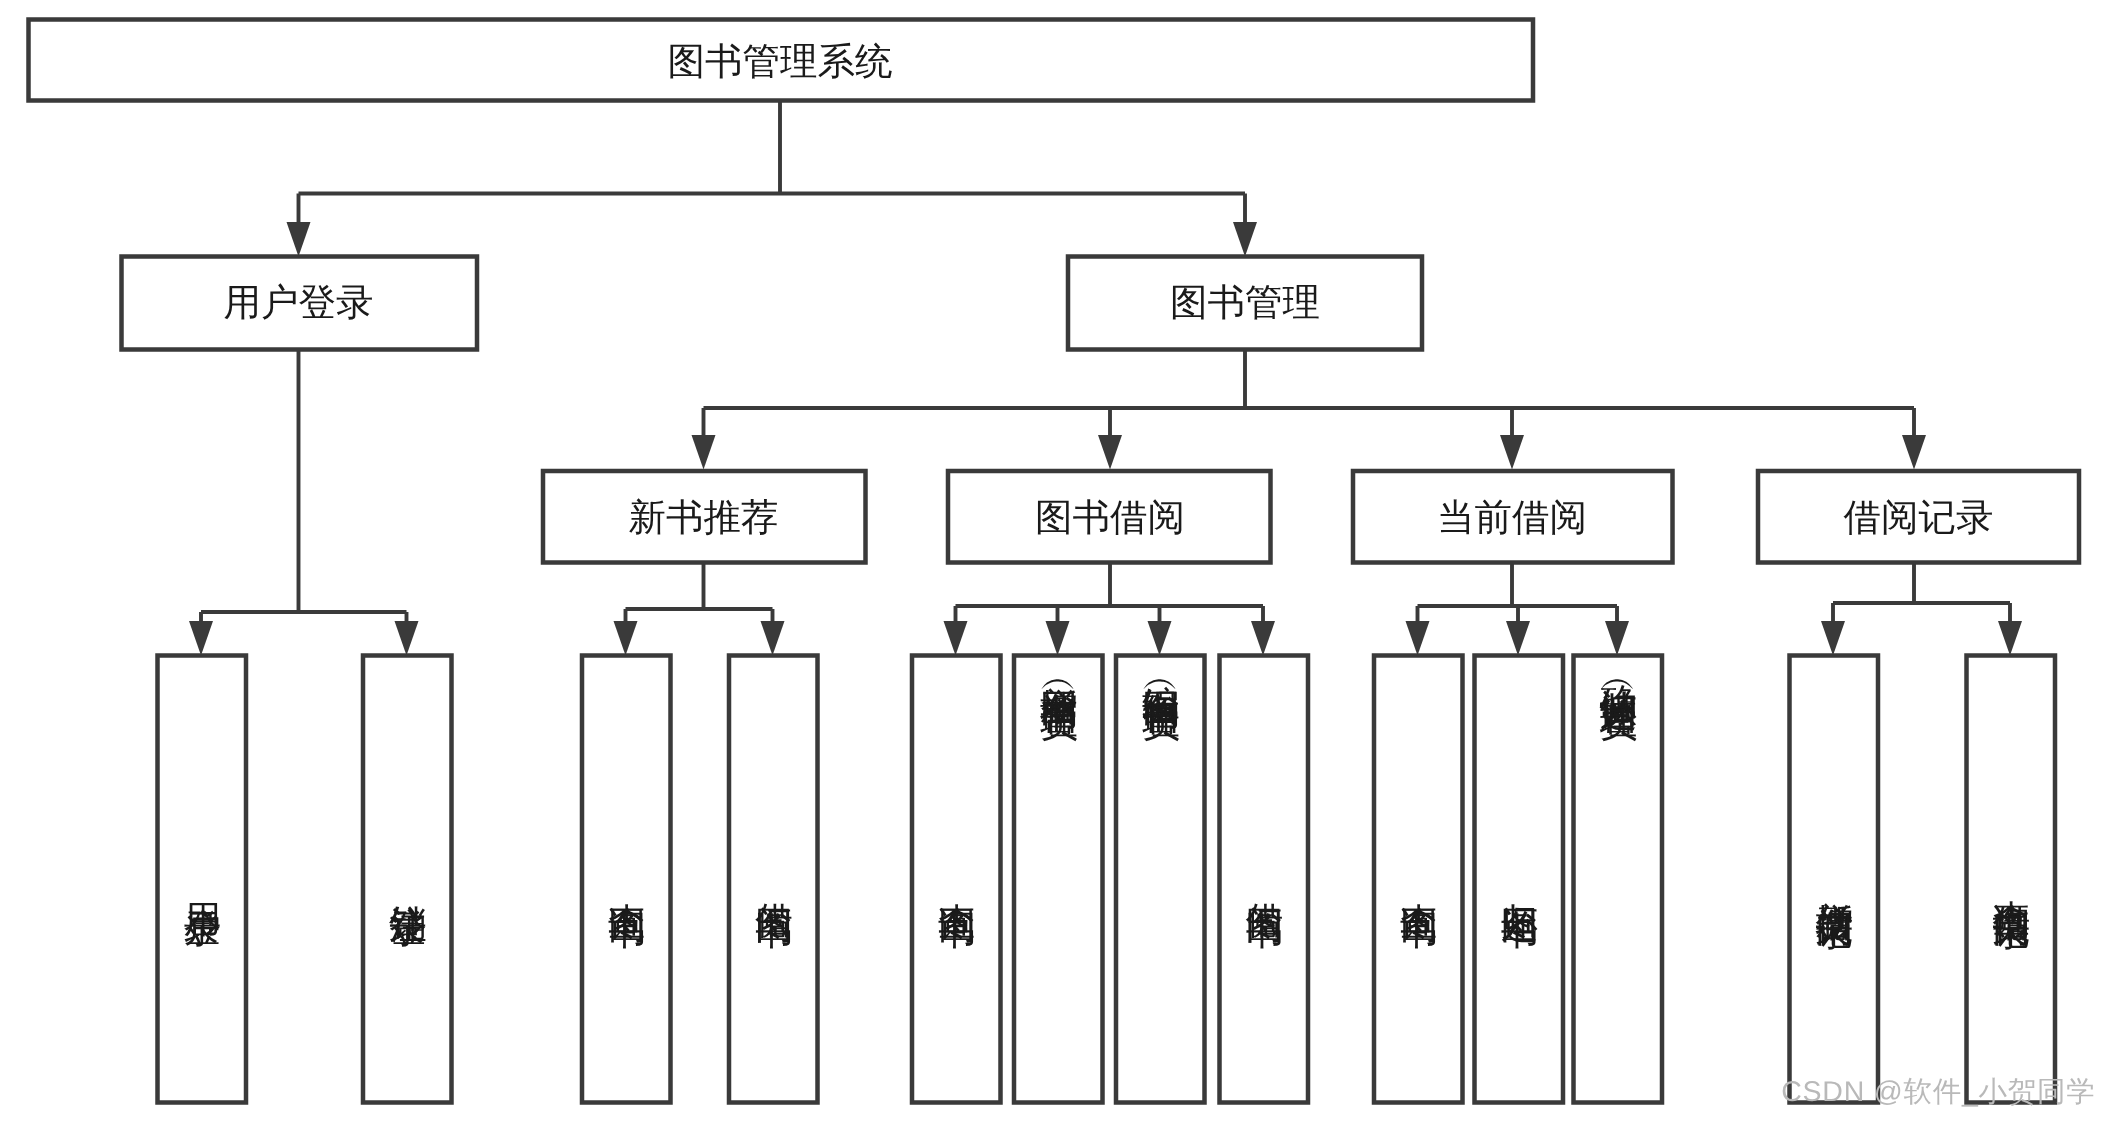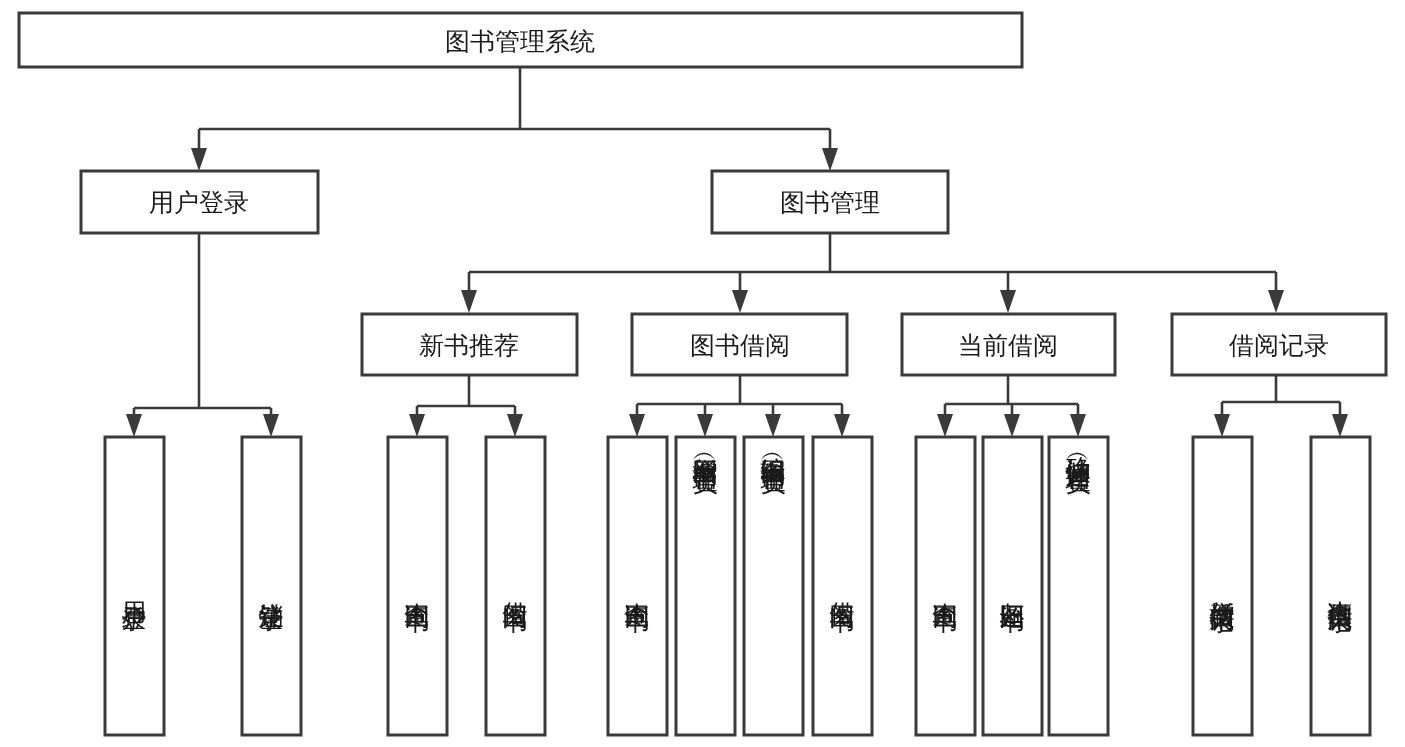--- a/index.html
+++ b/index.html
@@ -253,13 +253,14 @@
     <span class="leaf-label">确认归还（管理员）</span>
   </div>
 
   <div class="leaf-label-wrap" style="left:1193px; top:437px; width:59px; height:298px;">
     <span class="leaf-label">新增借阅记录</span>
   </div>
   <div class="leaf-label-wrap" style="left:1311px; top:437px; width:59px; height:298px;">
     <span class="leaf-label">查询借阅记录</span>
   </div>
 
+  <div class="watermark">CSDN @软件_小贺同学</div>
 </div>
 
 </body></html>

